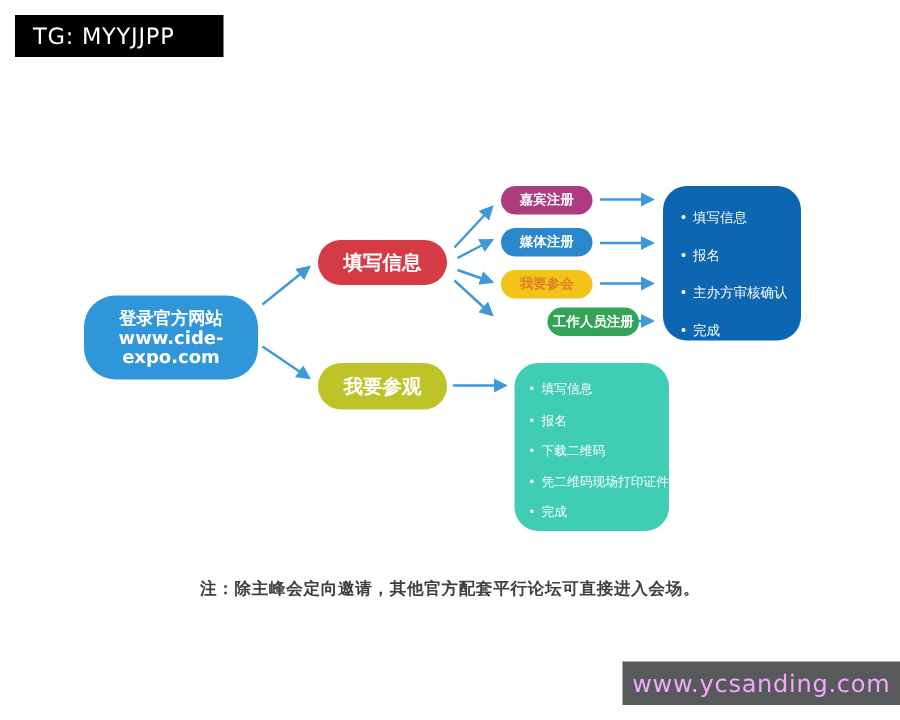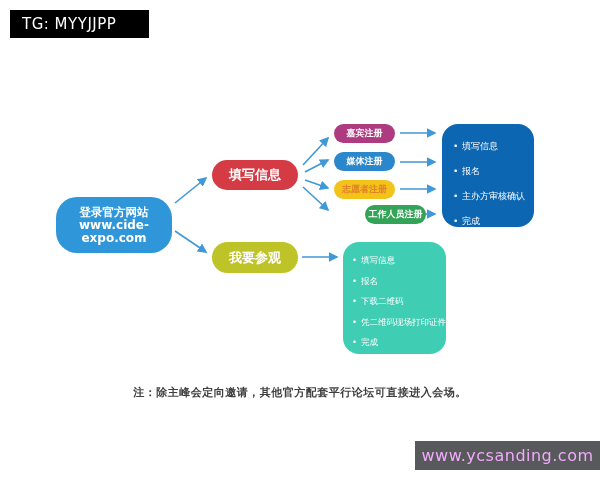--- a/index.html
+++ b/index.html
@@ -75,21 +75,21 @@
     <div class="l1">登录官方网站</div>
     <div class="l2">www.cide-expo.com</div>
   </div>
 
   <div class="node branch attend" style="background-color: rgb(212, 59, 68);">填写信息</div>
 
   <div class="node branch visit" style="background-color: rgb(190, 196, 39);">我要参观</div>
 
   <div class="reg r1" style="background-color: rgb(174, 59, 128); color: rgb(255, 255, 255);">嘉宾注册</div>
   <div class="reg r2" style="background-color: rgb(43, 135, 204); color: rgb(255, 255, 255);">媒体注册</div>
-  <div class="reg r3" style="background-color: rgb(242, 195, 24); color: rgb(224, 128, 43);">志愿者注册</div>
+  <div class="reg r3" style="background-color: rgb(242, 195, 24); color: rgb(224, 128, 43);">我要参会</div>
   <div class="reg r4" style="background-color: rgb(51, 164, 87); color: rgb(255, 255, 255);">工作人员注册</div>
 
   <div class="stepbox attend" style="background-color: rgb(12, 102, 178);">
     <ul>
       <li>填写信息</li>
       <li>报名</li>
       <li>主办方审核确认</li>
       <li>完成</li>
     </ul>
   </div>

